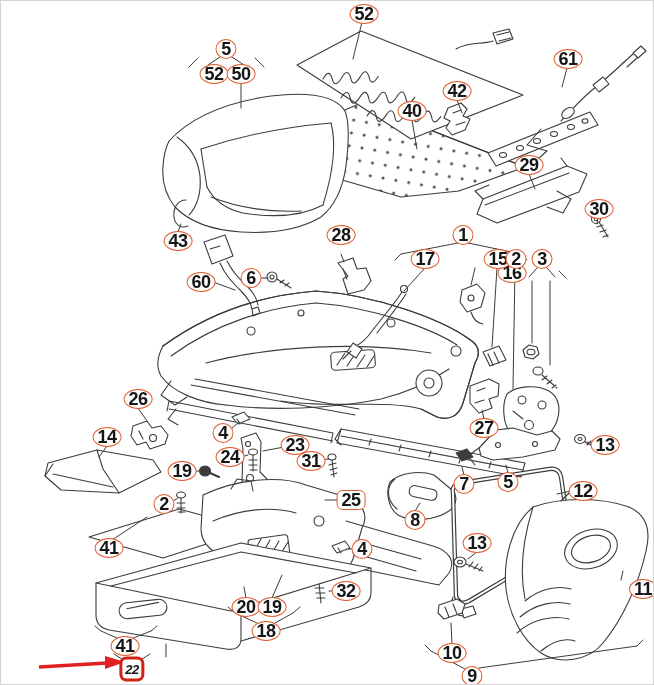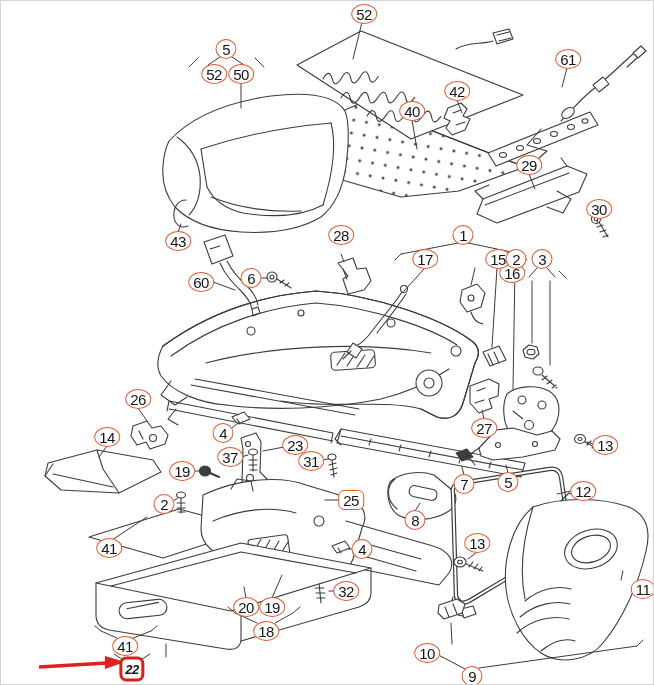--- a/index.html
+++ b/index.html
@@ -5,21 +5,21 @@
   html,body{margin:0;padding:0;background:#fff;}
   .stage{
     position:relative;width:654px;height:685px;background:#fff;
     font-family:"Liberation Sans",sans-serif;overflow:hidden;
     border:1px solid #d4d4d4;box-sizing:border-box;
   }
   .stage svg{position:absolute;left:0;top:0;}
   .callout{
     position:absolute;display:flex;align-items:center;justify-content:center;
     background:#fff;border:1.7px solid var(--co,#e05a2b);border-radius:50%;
-    height:16px;min-width:11px;padding:1px 4px;font-size:15px;font-weight:400;
+    height:16px;min-width:11px;padding:1px 4px;font-size:18px;font-weight:700;
     color:#161616;transform:translate(-50%,-50%);line-height:1;
     letter-spacing:-0.6px;cursor:pointer;z-index:5;white-space:nowrap;
   }
   .callout.highlight{
     border:3.6px solid var(--hi,#d42015);border-radius:7px;
     font-style:italic;font-weight:800;font-size:13px;height:17px;padding:1px 3px;
   }
 </style>
 </head>
 <body>
@@ -375,38 +375,38 @@
       <div class="callout" style="left: 250px; top: 277px;">6</div>
       <div class="callout" style="left: 462px; top: 234px;">1</div>
       <div class="callout" style="left: 424px; top: 258px;">17</div>
       <div class="callout" style="left: 474px; top: 272px; margin-left: 37px;">16</div>
       <div class="callout" style="left: 497px; top: 258px;">15</div>
       <div class="callout" style="left: 515px; top: 258px;">2</div>
       <div class="callout" style="left: 541px; top: 258px;">3</div>
       <div class="callout" style="left: 137px; top: 398px;">26</div>
       <div class="callout" style="left: 106px; top: 436px;">14</div>
       <div class="callout" style="left: 222px; top: 432px;">4</div>
-      <div class="callout" style="left: 229px; top: 456px;">37</div>
+      <div class="callout" style="left: 229px; top: 456px;">24</div>
       <div class="callout" style="left: 181px; top: 470px;">19</div>
       <div class="callout" style="left: 294px; top: 444px;">23</div>
       <div class="callout" style="left: 310px; top: 460px;">31</div>
       <div class="callout" style="left: 350px; top: 499px; border-radius: 6px;">25</div>
       <div class="callout" style="left: 414px; top: 519px;">8</div>
       <div class="callout" style="left: 483px; top: 427px;">27</div>
       <div class="callout" style="left: 604px; top: 444px;">13</div>
       <div class="callout" style="left: 463px; top: 483px;">7</div>
       <div class="callout" style="left: 507px; top: 481px;">5</div>
       <div class="callout" style="left: 582px; top: 490px;">12</div>
       <div class="callout" style="left: 163px; top: 503px;">2</div>
       <div class="callout" style="left: 108px; top: 547px;">41</div>
       <div class="callout" style="left: 361px; top: 548px;">4</div>
       <div class="callout" style="left: 345px; top: 590px;">32</div>
       <div class="callout" style="left: 245px; top: 606px;">20</div>
       <div class="callout" style="left: 271px; top: 606px;">19</div>
       <div class="callout" style="left: 265px; top: 630px;">18</div>
       <div class="callout" style="left: 124px; top: 645px;">41</div>
       <div class="callout" style="left: 476px; top: 542px;">13</div>
-      <div class="callout" style="left: 426px; top: 652px;">10</div>
+      <div class="callout" style="left: 451px; top: 652px;">10</div>
       <div class="callout" style="left: 642px; top: 588px;">11</div>
       <div class="callout" style="left: 471px; top: 675px;">9</div>
       <div class="callout highlight" style="left: 131px; top: 668px;">22</div>
     </div>
 </div>
 
 </body></html>

